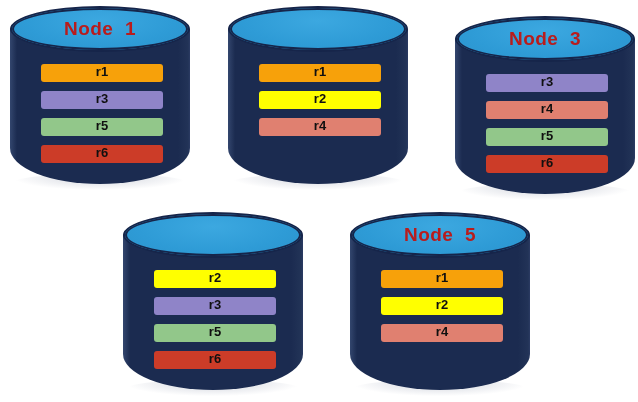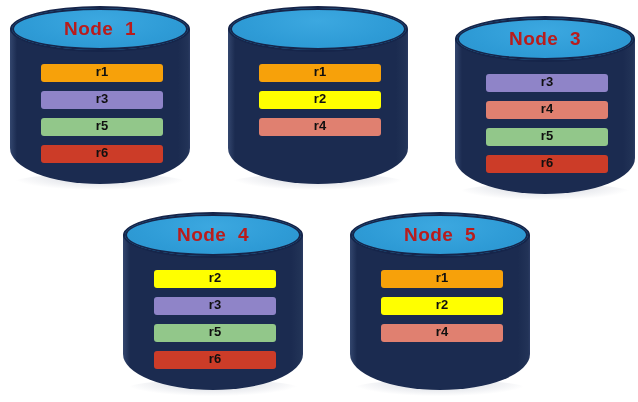--- a/index.html
+++ b/index.html
@@ -135,21 +135,20 @@
         <div class="bar" style="background: rgb(143, 132, 200);">r3</div>
         <div class="bar" style="background: rgb(224, 128, 112);">r4</div>
         <div class="bar" style="background: rgb(146, 199, 138);">r5</div>
         <div class="bar" style="background: rgb(204, 60, 40);">r6</div>
       </div>
     </div>
     <div class="node" style="left: 123px; top: 212px;">
       <div class="cyl-shadow"></div>
       <div class="cyl-body"></div>
       <div class="cyl-top"></div>
-      <div class="node-title">Node  4</div>
       <div class="bars">
         <div class="bar" style="background: rgb(255, 255, 0);">r2</div>
         <div class="bar" style="background: rgb(143, 132, 200);">r3</div>
         <div class="bar" style="background: rgb(146, 199, 138);">r5</div>
         <div class="bar" style="background: rgb(204, 60, 40);">r6</div>
       </div>
     </div>
     <div class="node" style="left: 350px; top: 212px; padding-left: 20px;">
       <div class="cyl-shadow"></div>
       <div class="cyl-body"></div>

